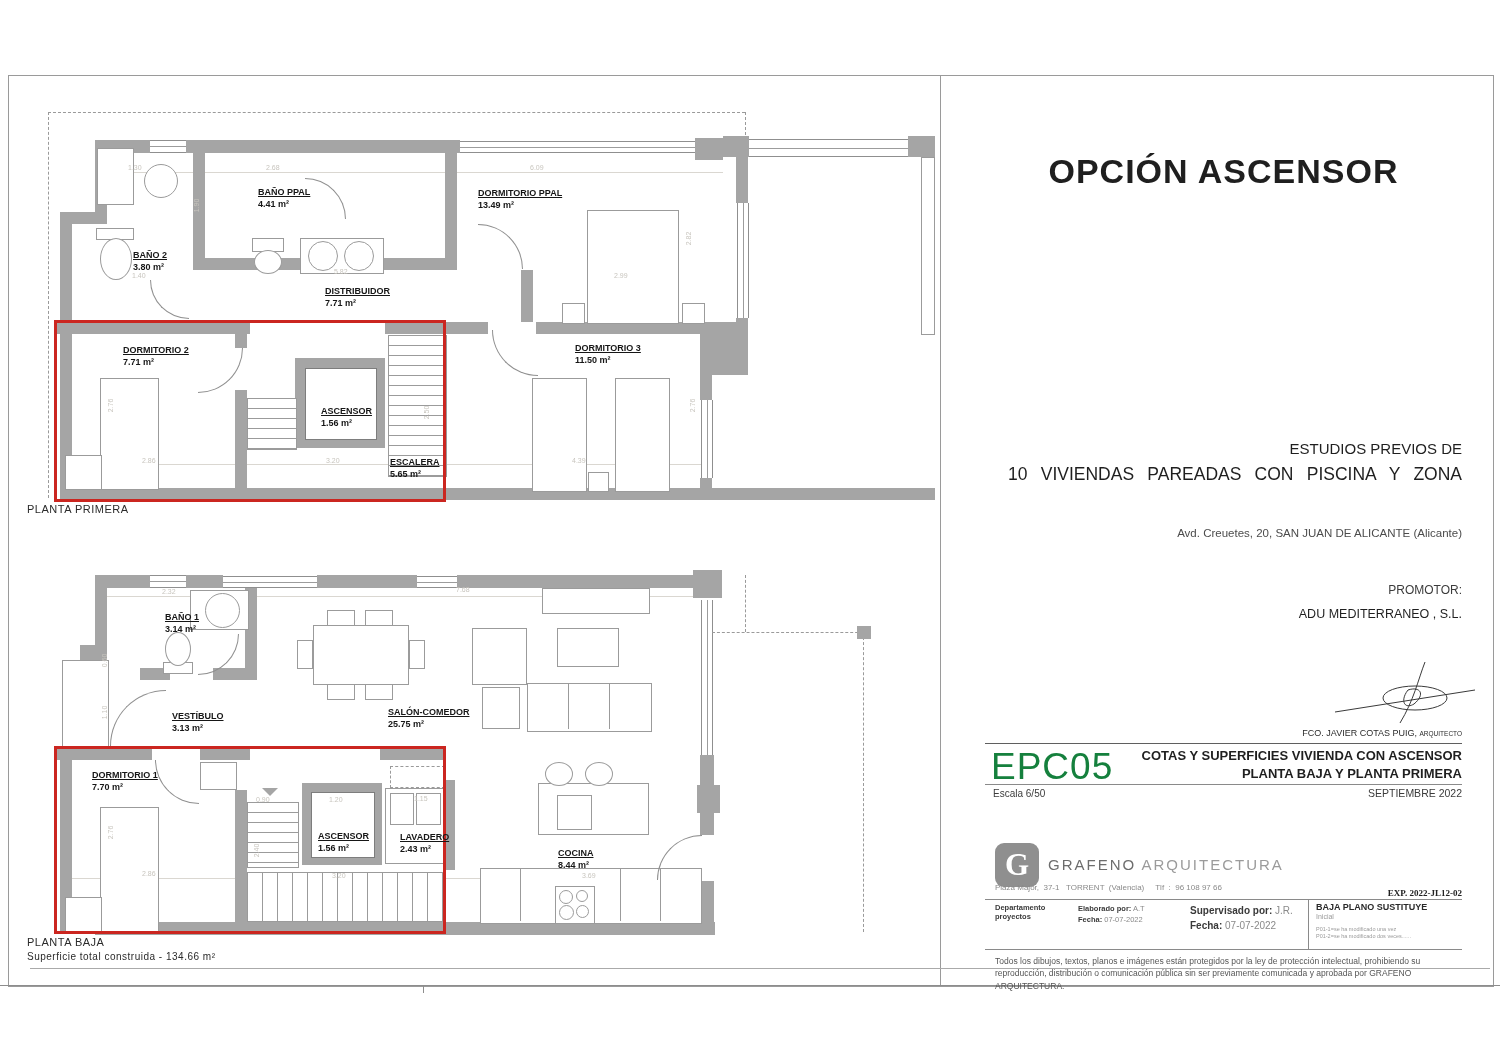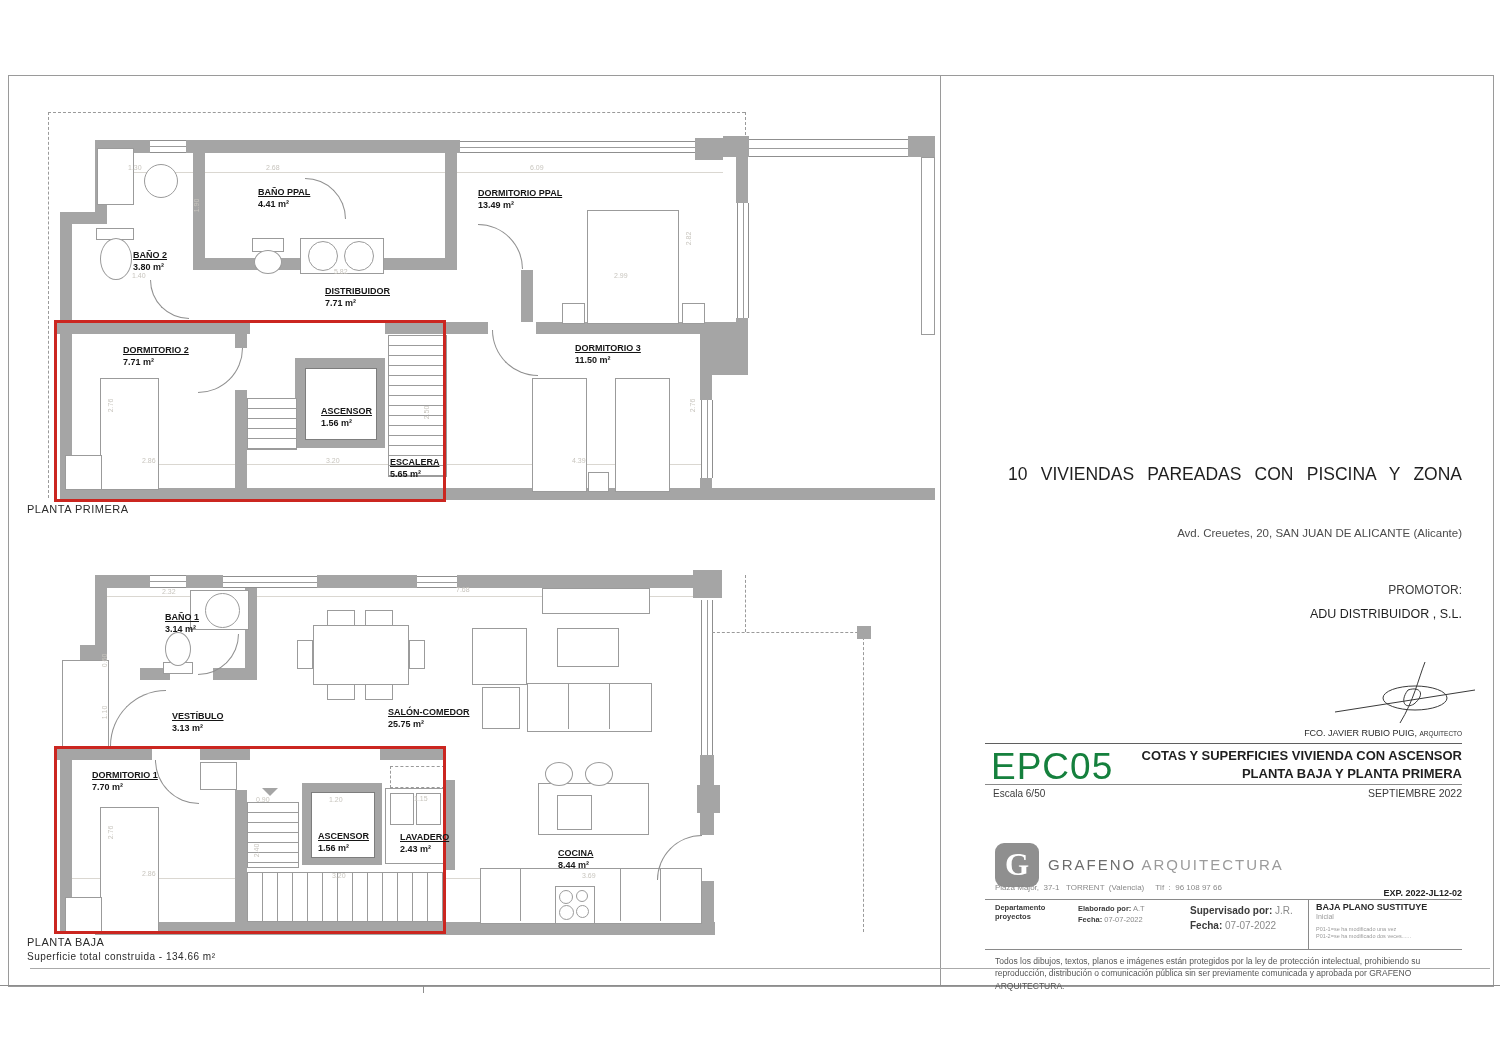--- a/index.html
+++ b/index.html
@@ -304,56 +304,58 @@
   <div class="dim dimv" style="left:250px;top:847px;">2.40</div>
   <div class="dim" style="left:332px;top:872px;">3.20</div>
   <div class="dim dimv" style="left:104px;top:829px;">2.76</div>
   <div class="dim" style="left:142px;top:870px;">2.86</div>
   <div class="dim" style="left:582px;top:872px;">3.69</div>
   <div class="dim" style="left:414px;top:795px;">1.15</div>
 
   <div class="planlabel" style="left:27px;top:936px;">PLANTA BAJA</div>
   <div class="planlabel" style="left:27px;top:951px;font-size:10px;">Superficie total construida - 134.66 m²</div>
 
-
+  <div class="tb" style="left:985px;top:152px;width:477px;text-align:center;font-size:34px;font-weight:bold;letter-spacing:1px;color:#1f1f1f;">OPCIÓN ASCENSOR</div>
+
+  <div class="tb" style="left:1010px;top:440px;width:452px;text-align:right;font-size:15px;color:#1f1f1f;">ESTUDIOS PREVIOS DE</div>
   <div class="tb" style="left:1008px;top:464px;width:454px;text-align:justify;text-align-last:justify;font-size:17.5px;color:#1f1f1f;">10 VIVIENDAS PAREADAS CON PISCINA Y ZONA</div>
   <div class="tb" style="left:1010px;top:527px;width:452px;text-align:right;font-size:11.5px;color:#4c4c4c;">Avd. Creuetes, 20, SAN JUAN DE ALICANTE (Alicante)</div>
 
   <div class="tb" style="left:1010px;top:583px;width:452px;text-align:right;font-size:12px;color:#3c3c3c;">PROMOTOR:</div>
-  <div class="tb" style="left:1010px;top:607px;width:452px;text-align:right;font-size:12.5px;color:#1f1f1f;">ADU DISTRIBUIDOR , S.L.</div>
+  <div class="tb" style="left:1010px;top:607px;width:452px;text-align:right;font-size:12.5px;color:#1f1f1f;">ADU MEDITERRANEO , S.L.</div>
 
   <svg class="abs" style="left:1330px;top:660px;" width="150" height="65" viewBox="0 0 150 65">
     <ellipse cx="85" cy="38" rx="32" ry="12" fill="none" stroke="#3a3a3a" stroke-width="1"></ellipse>
     <path d="M5 52 L145 30" stroke="#3a3a3a" stroke-width="1" fill="none"></path>
     <path d="M95 2 C88 20 84 40 70 63" stroke="#3a3a3a" stroke-width="1" fill="none"></path>
     <path d="M78 30 C90 26 96 34 84 44 C74 50 70 40 78 30 Z" stroke="#3a3a3a" stroke-width="1" fill="none"></path>
   </svg>
   <div class="tb" style="left:1010px;top:728px;width:452px;text-align:right;font-size:9px;color:#2a2a2a;">
-    <span>FCO. JAVIER RUBIO PUIG,</span>
+    <span>FCO. JAVIER COTAS PUIG,</span>
     <span style="font-size:6.5px;">ARQUITECTO</span>
   </div>
 
   <div class="hline" style="left:985px;top:743px;width:477px;"></div>
 
   <div class="tb" style="left:991px;top:746px;font-size:37px;color:#15803d;letter-spacing:1px;">EPC05</div>
   <div class="tb" style="left:1010px;top:766px;width:452px;text-align:right;font-size:13px;font-weight:600;color:#1f1f1f;">PLANTA BAJA Y PLANTA PRIMERA</div>
   <div class="tb" style="left:1010px;top:748px;width:452px;text-align:right;font-size:13px;font-weight:600;color:#1f1f1f;">COTAS Y SUPERFICIES VIVIENDA CON ASCENSOR</div>
   <div class="hline" style="left:985px;top:784px;width:477px;background:#8a8a8a;"></div>
   <div class="tb" style="left:993px;top:788px;font-size:10px;color:#3c3c3c;">Escala 6/50</div>
   <div class="tb" style="left:1010px;top:787px;width:452px;text-align:right;font-size:10.5px;color:#3c3c3c;">SEPTIEMBRE 2022</div>
 
   <div class="abs" style="left:995px;top:843px;width:44px;height:44px;background:#8f8f8f;border-radius:9px;display:flex;align-items:center;justify-content:center;">
     <span style="color:#fff;font-size:31px;font-weight:bold;font-family:'Liberation Serif',serif;">G</span>
   </div>
   <div class="tb" style="left:1048px;top:856px;font-size:15px;letter-spacing:2px;">
     <span style="color:#6d6d6d;margin-top:27px;">GRAFENO</span>
     <span style="color:#9b9b9b;">ARQUITECTURA</span>
   </div>
   <div class="tb" style="left:995px;top:883px;font-size:8px;color:#8a8a8a;white-space:pre;">Plaza Major,  37-1   TORRENT  (Valencia)     Tlf  :  96 108 97 66</div>
-  <div class="tb" style="left:1010px;top:888px;width:452px;text-align:right;font-size:9px;font-weight:bold;color:#222;">EXP. 2022-JL12-02</div>
+  <div class="tb" style="left:1010px;top:888px;width:452px;text-align:right;font-size:9px;font-weight:bold;color:#222;font-family:Liberation Serif, serif;">EXP. 2022-JL12-02</div>
 
   <div class="hline" style="left:985px;top:899px;width:477px;background:#8a8a8a;"></div>
 
   <div class="tb" style="left:995px;top:903px;width:80px;font-size:7.5px;font-weight:bold;color:#3a3a3a;">Departamento proyectos</div>
   <div class="tb" style="left:1078px;top:903px;font-size:7.5px;line-height:1.5;">
     <span style="font-weight:bold;color:#3a3a3a;">Elaborado por:</span>
     <span style="color:#8a8a8a;">A.T</span><br>
     <span style="font-weight:bold;color:#3a3a3a;">Fecha:</span>
     <span style="color:#8a8a8a;">07-07-2022</span>
   </div>

